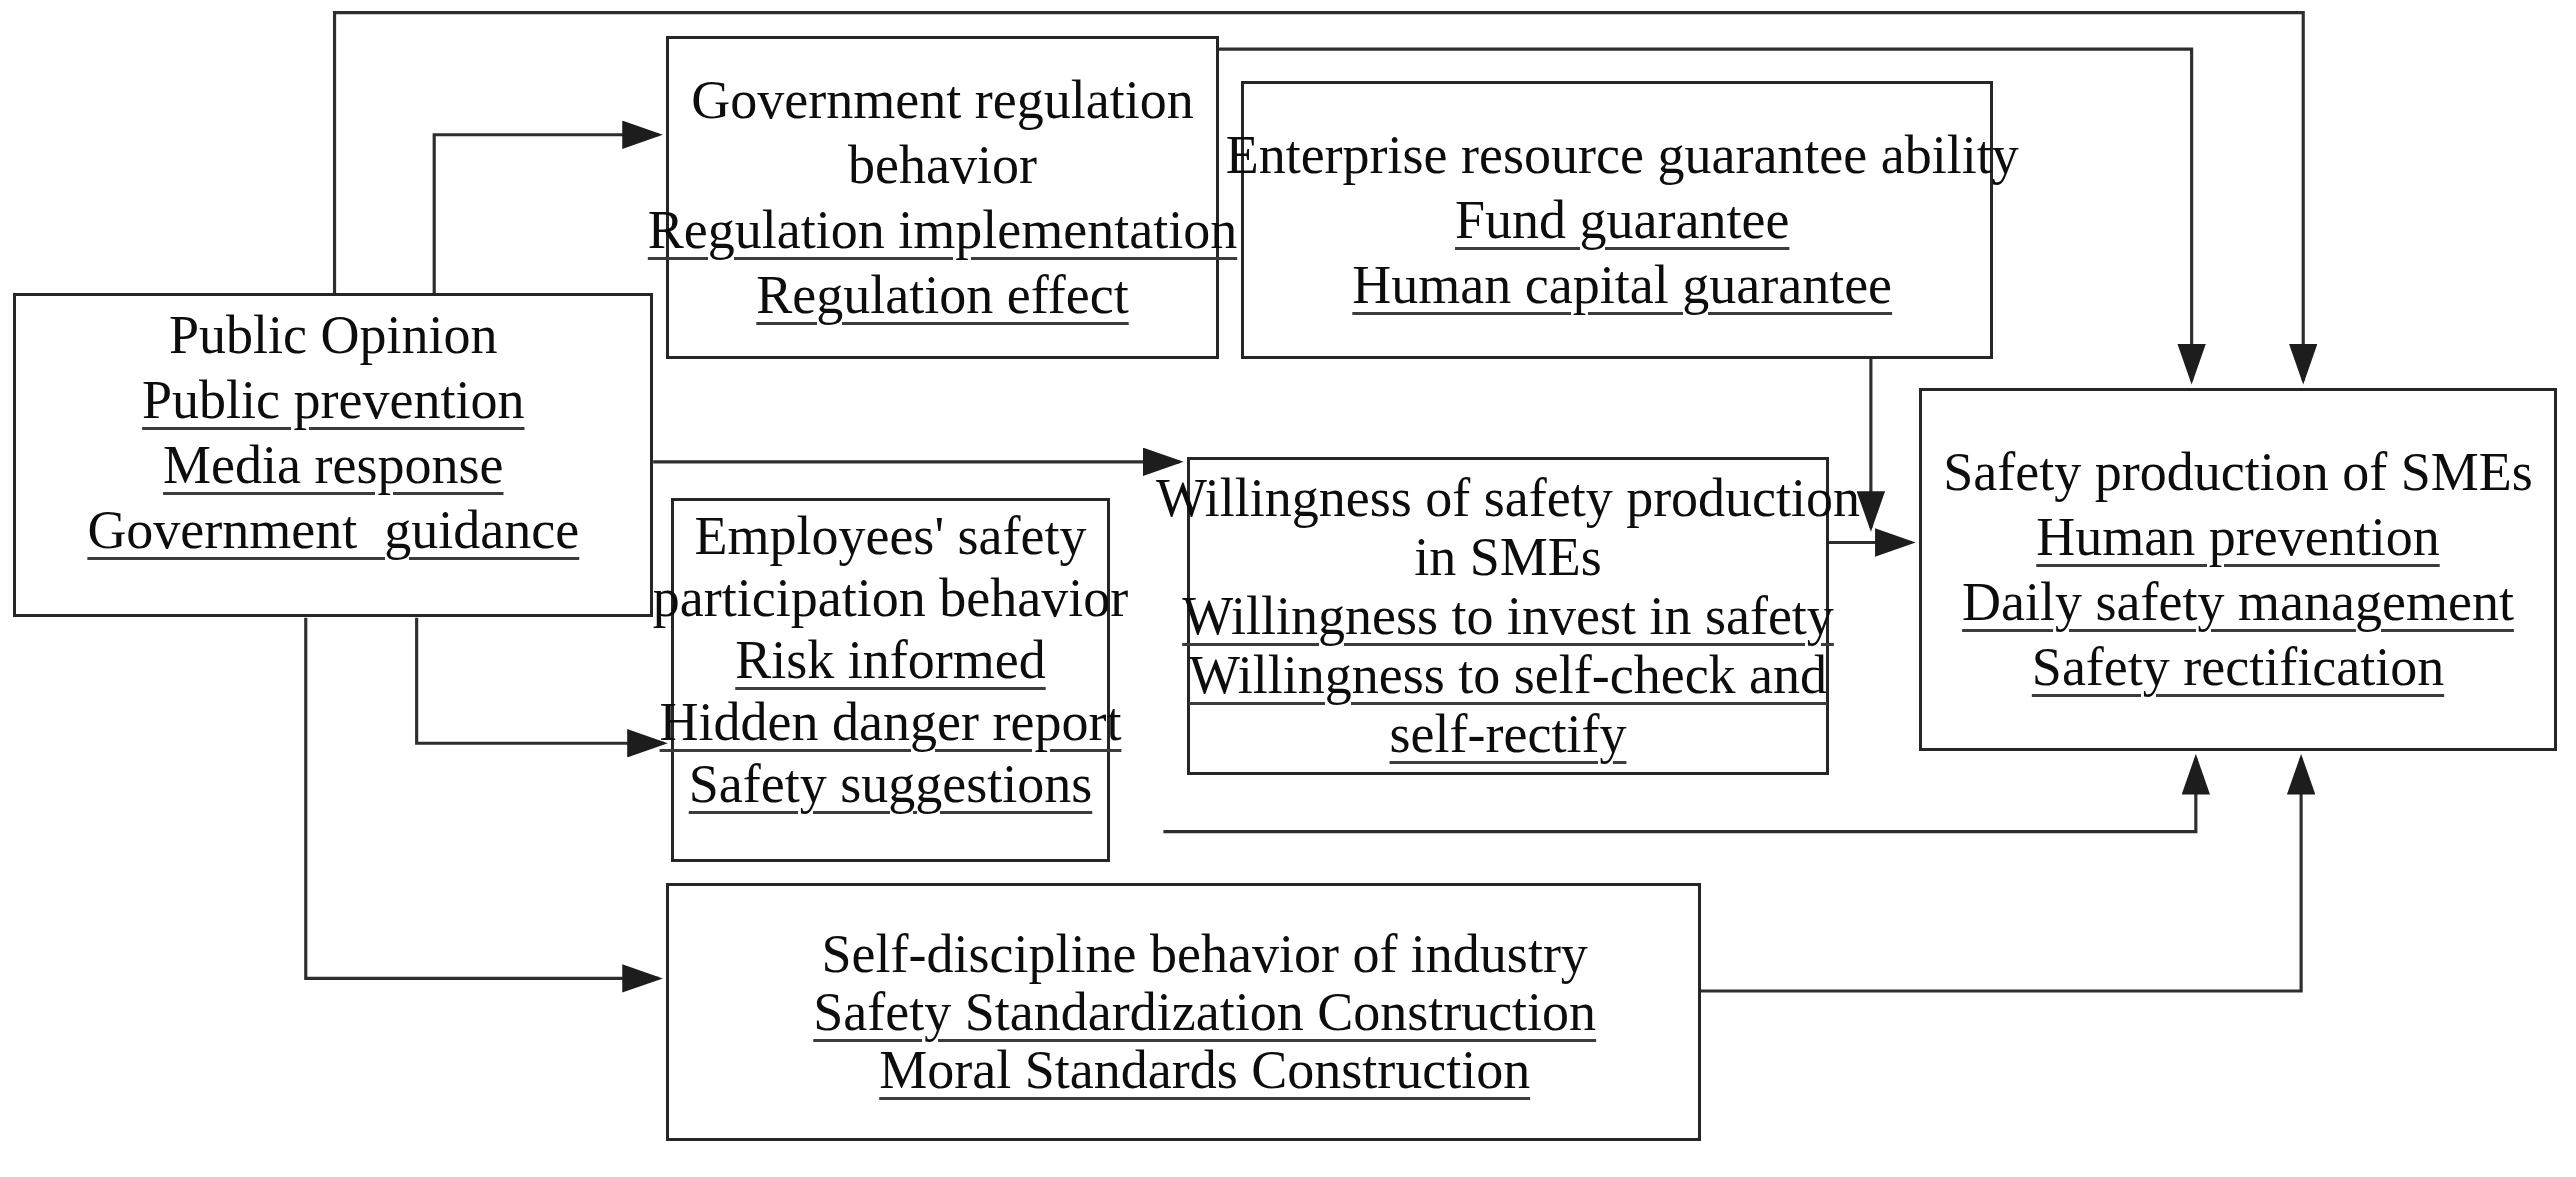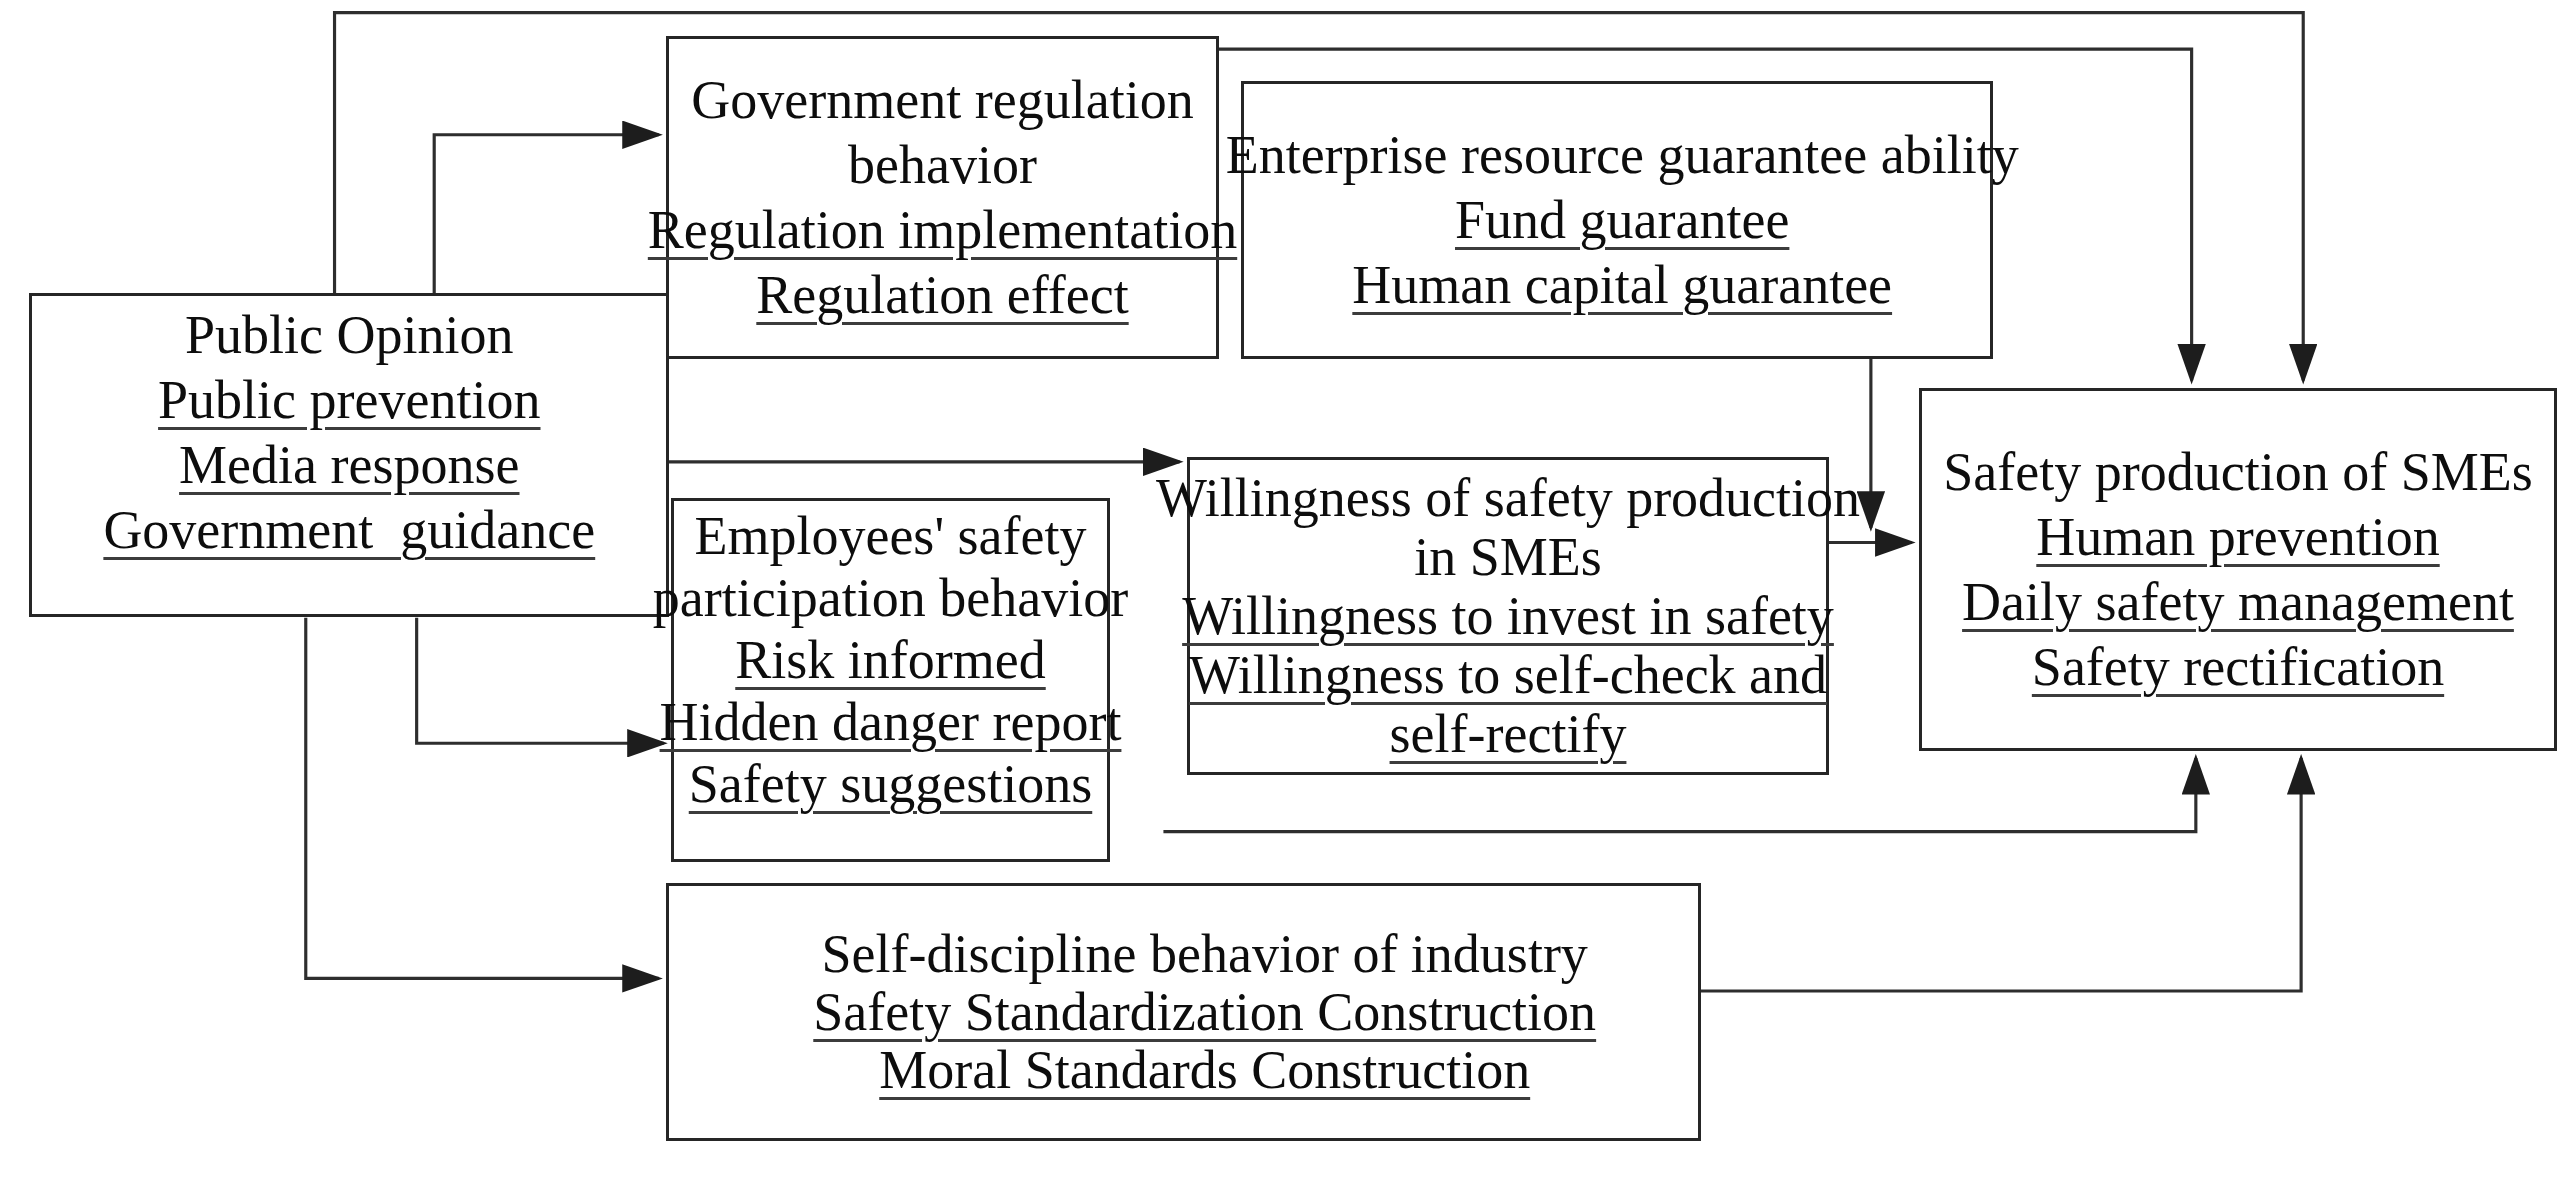--- a/index.html
+++ b/index.html
@@ -29,21 +29,21 @@
     padding:0 5.6px;
   }
   .line{white-space:pre;}
   .u{
     text-decoration:underline;
     text-decoration-thickness:2.8px;
     text-underline-offset:9px;
     text-decoration-color:#3c3c3c;
   }
   
-  #box-public-opinion      {left:13.3px;  top:293px;  width:640px;  height:324px; justify-content:flex-start; padding-top:7px;margin-left:16px;}
+  #box-public-opinion      {left:13.3px;  top:293px;  width:640px;  height:324px; justify-content:flex-start; padding-top:7px;}
   #box-government-regulation{left:666px; top:36px;   width:553px;  height:323px;}
   #box-enterprise-resource {left:1241px;top:81px;  width:752px; height:278px;padding-left:16px;}
   #box-employees-safety    {left:671px; top:498px;  width:439px;  height:364px; justify-content:flex-start; padding-top:4.2px; line-height:62px;}
   #box-willingness         {left:1187px;top:425px;  width:642px;  height:318px; line-height:59px;margin-top:32px;}
   #box-safety-production   {left:1919px;top:388px;  width:638px;  height:363px;}
   #box-self-discipline     {left:666px; top:883px; width:1035px; height:258px; line-height:58px;padding-left:48px;}
 </style>
 </head>
 <body>
 

